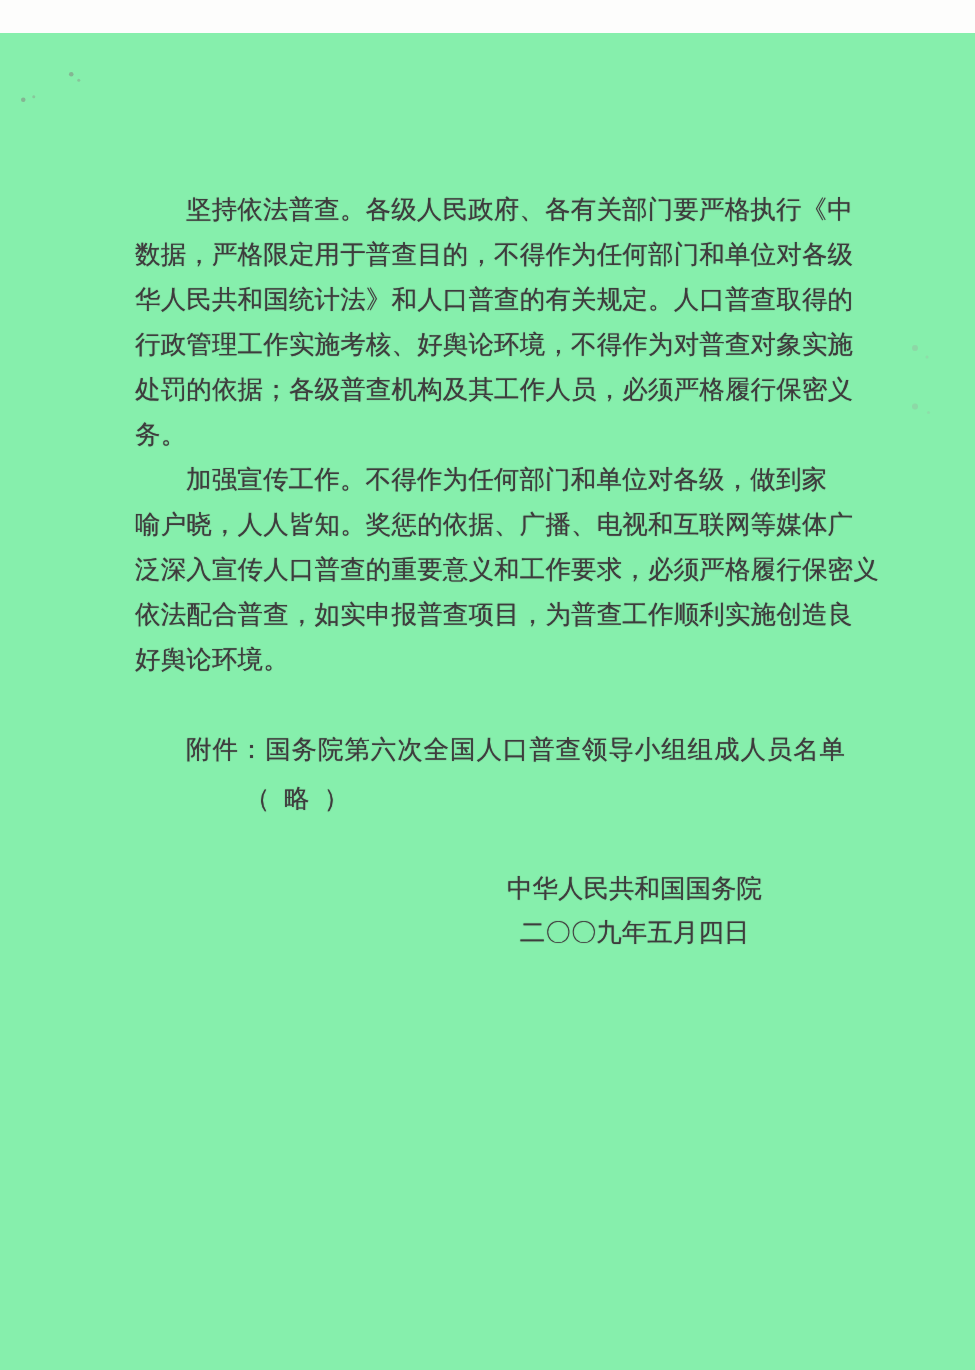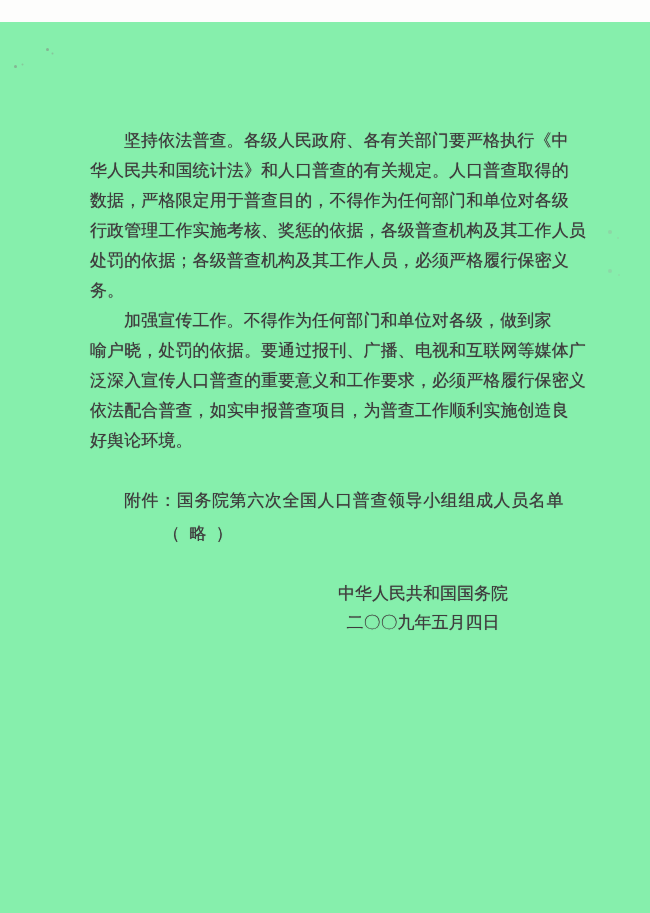--- a/index.html
+++ b/index.html
@@ -106,27 +106,27 @@
 
 <div class="page">
 
   <div class="speck speck-1"></div>
   <div class="speck speck-2"></div>
   <div class="speck speck-3"></div>
   <div class="speck speck-4"></div>
 
   <main class="body-block">
     <p class="line indent">坚持依法普查。各级人民政府、各有关部门要严格执行《中</p>
+    <p class="line">数据，严格限定用于普查目的，不得作为任何部门和单位对各级</p>
     <p class="line">华人民共和国统计法》和人口普查的有关规定。人口普查取得的</p>
-    <p class="line">数据，严格限定用于普查目的，不得作为任何部门和单位对各级</p>
-    <p class="line">行政管理工作实施考核、奖惩的依据，各级普查机构及其工作人员</p>
+    <p class="line">行政管理工作实施考核、好舆论环境，不得作为对普查对象实施</p>
     <p class="line">处罚的依据；各级普查机构及其工作人员，必须严格履行保密义</p>
     <p class="line">务。</p>
     <p class="line indent">加强宣传工作。不得作为任何部门和单位对各级，做到家</p>
-    <p class="line">喻户晓，处罚的依据。要通过报刊、广播、电视和互联网等媒体广</p>
+    <p class="line">喻户晓，人人皆知。奖惩的依据、广播、电视和互联网等媒体广</p>
     <p class="line">泛深入宣传人口普查的重要意义和工作要求，必须严格履行保密义</p>
     <p class="line">依法配合普查，如实申报普查项目，为普查工作顺利实施创造良</p>
     <p class="line">好舆论环境。</p>
   </main>
 
   <section class="attach-block">
     <p class="line attach-line">附件：国务院第六次全国人口普查领导小组组成人员名单</p>
     <p class="line omitted-line">（ 略 ）</p>
   </section>
 

